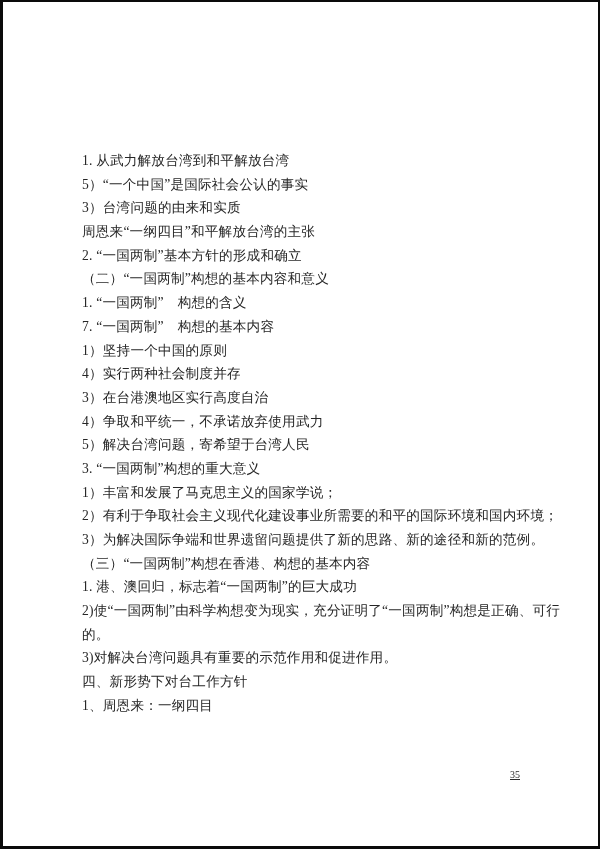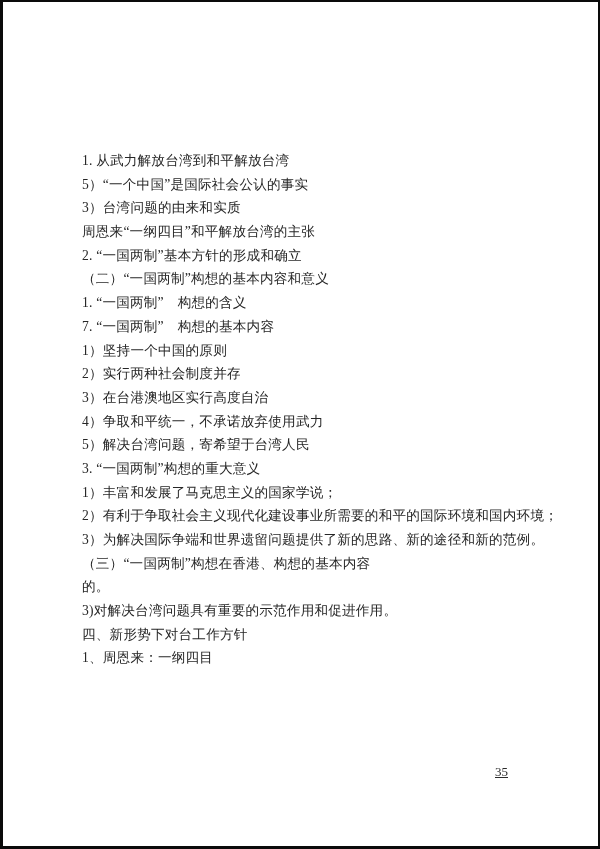--- a/index.html
+++ b/index.html
@@ -30,49 +30,51 @@
     margin-top: 44px;
   }
   .text-line {
     white-space: pre;  
     height: 23.7px;
     overflow: visible;
     letter-spacing: 0.2px;
   }
   .page-number {
     position: absolute;
-    right: 90px;
+    right: 78px;
     bottom: 66px;
-    font-size: 13px;
+    font-size: 10px;
     color: #2b2b2b;
     text-decoration: underline;
   }
 </style>
 </head>
 <body>
 
 <div class="page">
   <div class="content">
     <div class="text-line">1. 从武力解放台湾到和平解放台湾</div>
     <div class="text-line">5）“一个中国”是国际社会公认的事实</div>
     <div class="text-line">3）台湾问题的由来和实质</div>
     <div class="text-line">周恩来“一纲四目”和平解放台湾的主张</div>
     <div class="text-line">2. “一国两制”基本方针的形成和确立</div>
     <div class="text-line">（二）“一国两制”构想的基本内容和意义</div>
     <div class="text-line">1. “一国两制”　构想的含义</div>
     <div class="text-line">7. “一国两制”　构想的基本内容</div>
     <div class="text-line">1）坚持一个中国的原则</div>
-    <div class="text-line">2）实行两种社会制度并存</div>
+    <div class="text-line">4）实行两种社会制度并存</div>
     <div class="text-line">3）在台港澳地区实行高度自治</div>
     <div class="text-line">4）争取和平统一，不承诺放弃使用武力</div>
     <div class="text-line">5）解决台湾问题，寄希望于台湾人民</div>
     <div class="text-line">3. “一国两制”构想的重大意义</div>
     <div class="text-line">1）丰富和发展了马克思主义的国家学说；</div>
     <div class="text-line">2）有利于争取社会主义现代化建设事业所需要的和平的国际环境和国内环境；</div>
     <div class="text-line">3）为解决国际争端和世界遗留问题提供了新的思路、新的途径和新的范例。</div>
     <div class="text-line">（三）“一国两制”构想在香港、构想的基本内容</div>
+    <div class="text-line">1. 港、澳回归，标志着“一国两制”的巨大成功</div>
+    <div class="text-line">2)使“一国两制”由科学构想变为现实，充分证明了“一国两制”构想是正确、可行</div>
     <div class="text-line">的。</div>
     <div class="text-line">3)对解决台湾问题具有重要的示范作用和促进作用。</div>
     <div class="text-line">四、新形势下对台工作方针</div>
     <div class="text-line">1、周恩来：一纲四目</div>
   </div>
   <div class="page-number">35</div>
 </div>
 
 </body></html>

